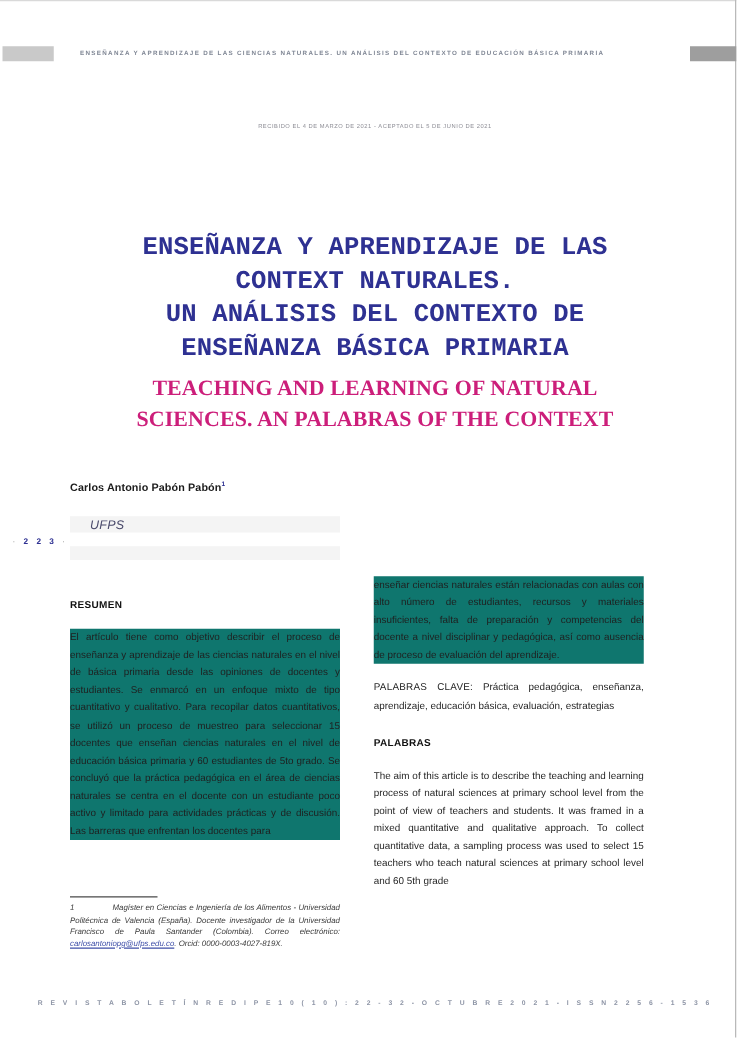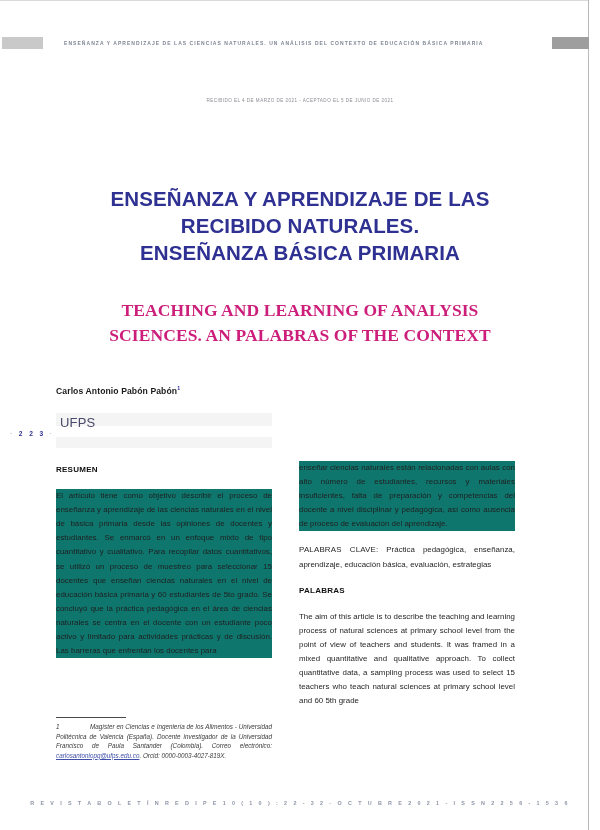--- a/index.html
+++ b/index.html
@@ -80,21 +80,21 @@
     color: #8d8d95;
   }
 
   
   .title-es {
     position: absolute;
     left: 58px;
     top: 171px;
     width: 484px;
     text-align: center;
-    font-family: Liberation Sans, sans-serif;
+    font-family: Liberation Mono, monospace;
     font-size: 20.5px;
     line-height: 27px;
     color: #2e3192;
     letter-spacing: 0.1px;
   }
   .title-en {
     position: absolute;
     left: 58px;
     top: 283px;
     width: 484px;
@@ -125,25 +125,26 @@
   .affil-band {
     position: absolute;
     left: 56px;
     top: 413px;
     width: 216px;
     height: 13px;
     background: #f4f4f4;
   }
   .affil {
     position: absolute;
-    left: 60px;
+    left: 72px;
     top: 415px;
-    font-size: 13px;
+    font-size: 10px;
     color: #4a4a6b;
     letter-spacing: 0.2px;
+    font-style: italic;
   }
   .blank-band {
     position: absolute;
     left: 56px;
     top: 437px;
     width: 216px;
     height: 11px;
     background: #f4f4f4;
   }
 
@@ -171,21 +172,21 @@
     letter-spacing: 0.02px;
   }
   .col-left  { left: 56px;  top: 461px; }
   .col-right { left: 299px; top: 461px; }
 
   .sec-head {
     font-weight: bold;
     font-size: 8.0px;
     color: #111;
     letter-spacing: 0.25px;
-    margin: 2px 0 12px 0;
+    margin: 16px 0 12px 0;
   }
   .col p {
     margin: 0 0 12px 0;
   }
   .kw-label { font-weight: normal; letter-spacing: 0.2px; }
 
   .band {
     background: #0f766e;
   }
 
@@ -243,26 +244,27 @@
   <div class="runhead">
     <div class="runhead-swatch-left"></div>
     <div class="runhead-swatch-right"></div>
     <div class="runhead-text">ENSEÑANZA Y APRENDIZAJE DE LAS CIENCIAS NATURALES. UN ANÁLISIS DEL CONTEXTO DE EDUCACIÓN BÁSICA PRIMARIA</div>
   </div>
 
   <div class="dates">RECIBIDO EL 4 DE MARZO DE 2021 - ACEPTADO EL 5 DE JUNIO DE 2021</div>
 
   <h1 class="title-es">
     <span class="title-line">ENSEÑANZA Y APRENDIZAJE DE LAS</span>
-    <span class="title-line">RECIBIDO NATURALES.</span>
+    <span class="title-line">CONTEXT NATURALES.</span>
+    <span class="title-line">UN ANÁLISIS DEL CONTEXTO DE</span>
     <span class="title-line">ENSEÑANZA BÁSICA PRIMARIA</span>
   </h1>
 
   <h2 class="title-en">
-    <span class="title-line">TEACHING AND LEARNING OF ANALYSIS</span>
+    <span class="title-line">TEACHING AND LEARNING OF NATURAL</span>
     <span class="title-line">SCIENCES. AN PALABRAS OF THE CONTEXT</span>
   </h2>
 
   <div class="author-name">
     <span>Carlos Antonio Pabón Pabón</span><sup>1</sup>
   </div>
   <div class="affil-band"></div>
   <div class="affil">UFPS</div>
   <div class="blank-band"></div>
 

